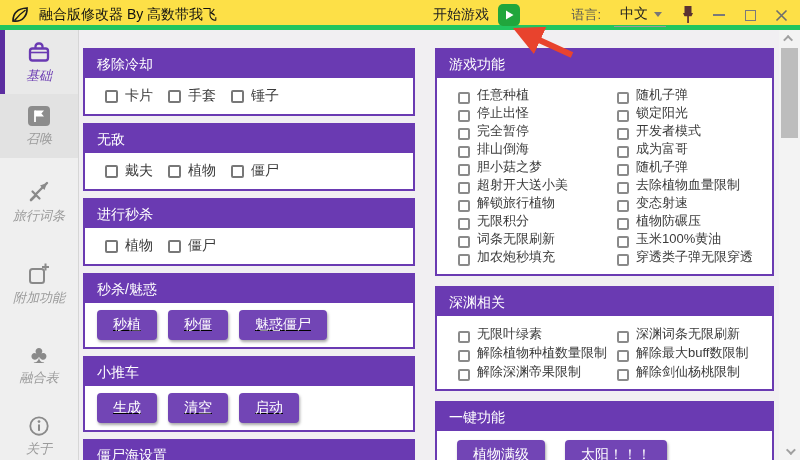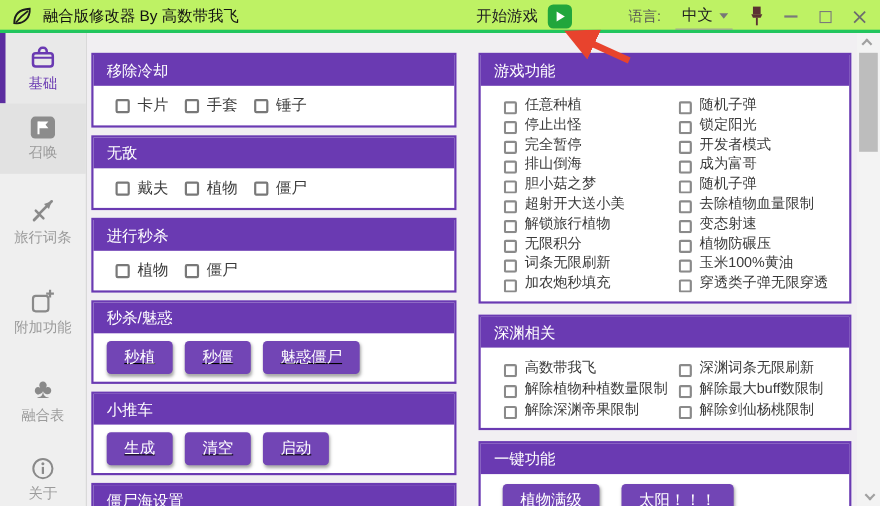--- a/index.html
+++ b/index.html
@@ -1,20 +1,20 @@
 <!DOCTYPE html>
 <html><head>
 <meta charset="utf-8">
 <style>
   * { margin:0; padding:0; box-sizing:border-box; }
   body { font-family:"Liberation Sans", sans-serif; background:#ddd; }
   .app { position:relative; width:800px; height:460px; background:#f1eff2; overflow:hidden; }
 
   
-  .titlebar { position:relative; height:30px; background:#bef264; border-bottom:3px solid #22c55e; }
+  .titlebar { position:relative; height:30px; background:#fde047; border-bottom:5px solid #22c55e; }
   .tb-left { position:absolute; left:10px; top:0; height:30px; display:flex; align-items:center; gap:9px; }
   .app-title { font-size:14px; color:#111; white-space:nowrap; }
   .tb-start { position:absolute; left:433px; top:0; height:30px; display:flex; align-items:center; gap:9px; }
   .start-label { font-size:14px; color:#222; }
   .play-btn { width:22px; height:22px; background:#21a63c; border-radius:5px; display:flex; align-items:center; justify-content:center; cursor:pointer; }
   .tb-right { position:absolute; right:10px; top:0; height:30px; display:flex; align-items:center; gap:13px; }
   .lang-label { font-size:13px; color:#555; }
   .lang-select { display:flex; align-items:center; gap:6px; border-bottom:1px solid #9a9a9a; padding:2px 4px 3px 6px; cursor:pointer; }
   .lang-value { font-size:14px; color:#222; }
   .caret-down { width:0; height:0; border-left:4px solid transparent; border-right:4px solid transparent; border-top:5px solid #777; }
@@ -22,21 +22,21 @@
   .min-glyph { width:12px; height:2px; background:#7a7a7a; }
   .max-glyph { width:11px; height:11px; border:1.6px solid #7a7a7a; }
 
   
   .anno { position:absolute; left:506px; top:27px; z-index:50; pointer-events:none; }
 
   
   .layout { display:flex; height:430px; }
   .sidebar { width:79px; background:#efefef; border-right:1px solid #d6d6d6; flex:none; }
   .side-item { position:relative; height:64px; display:flex; flex-direction:column; align-items:center; justify-content:center; gap:3px; cursor:pointer; color:#9b9b9b; }
-  .side-item .lbl { font-size:13px; white-space:nowrap; }
+  .side-item .lbl { font-size:13px; white-space:nowrap;font-style:italic; }
   .side-item.active { background:#e9e9e9; color:#6a3ab2; }
   .side-item.hovered { background:#e2e2e2; }
   .active-bar { position:absolute; left:0; top:0; width:5px; height:100%; background:#5c2da0; }
   .mt12{margin-top:12px} .mt18{margin-top:18px} .mt16{margin-top:16px} .mt8{margin-top:8px}
   .club-glyph { font-size:25px; line-height:24px; color:#8a8a8a; }
 
   
   .content { position:relative; flex:1; padding:18px 0 0 4px; display:flex; gap:20px; overflow:hidden; }
   .col-left { width:332px; flex:none; }
   .col-right { width:339px; flex:none; }
@@ -341,21 +341,21 @@
                 <span class="txt">穿透类子弹无限穿透</span>
               </div>
           </div>
         </div>
 
         <div class="sec">
           <div class="sec-h">深渊相关</div>
           <div class="grid2 abyss">
             <div class="chk-sm">
                 <span class="box"></span>
-                <span class="txt">高数带我飞</span>
+                <span class="txt">无限叶绿素</span>
               </div>
             <div class="chk-sm">
                 <span class="box"></span>
                 <span class="txt">深渊词条无限刷新</span>
               </div>
             <div class="chk-sm">
                 <span class="box"></span>
                 <span class="txt">解除植物种植数量限制</span>
               </div>
             <div class="chk-sm">

